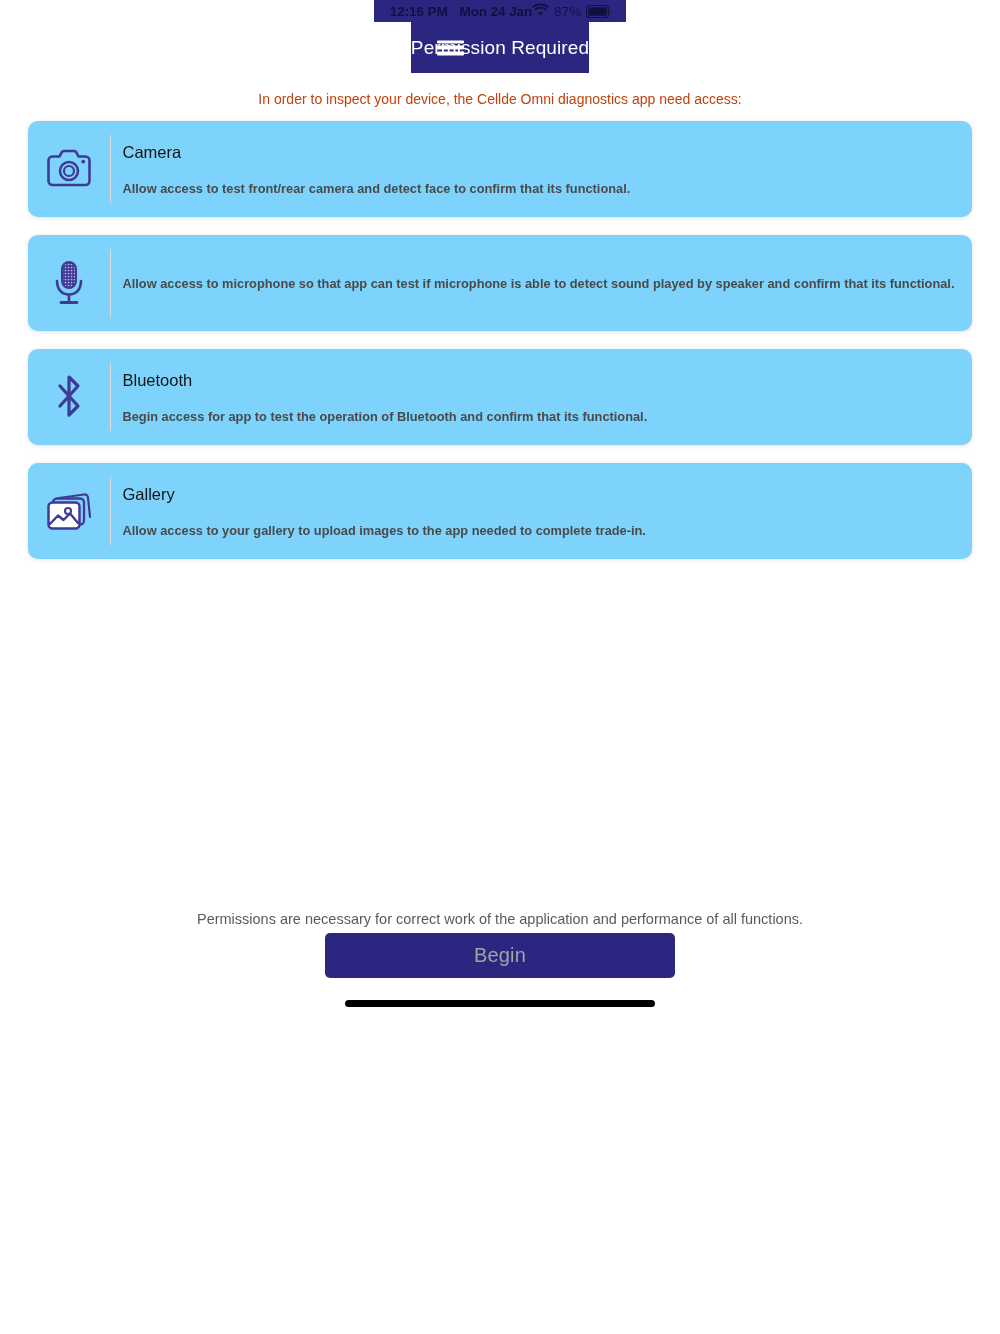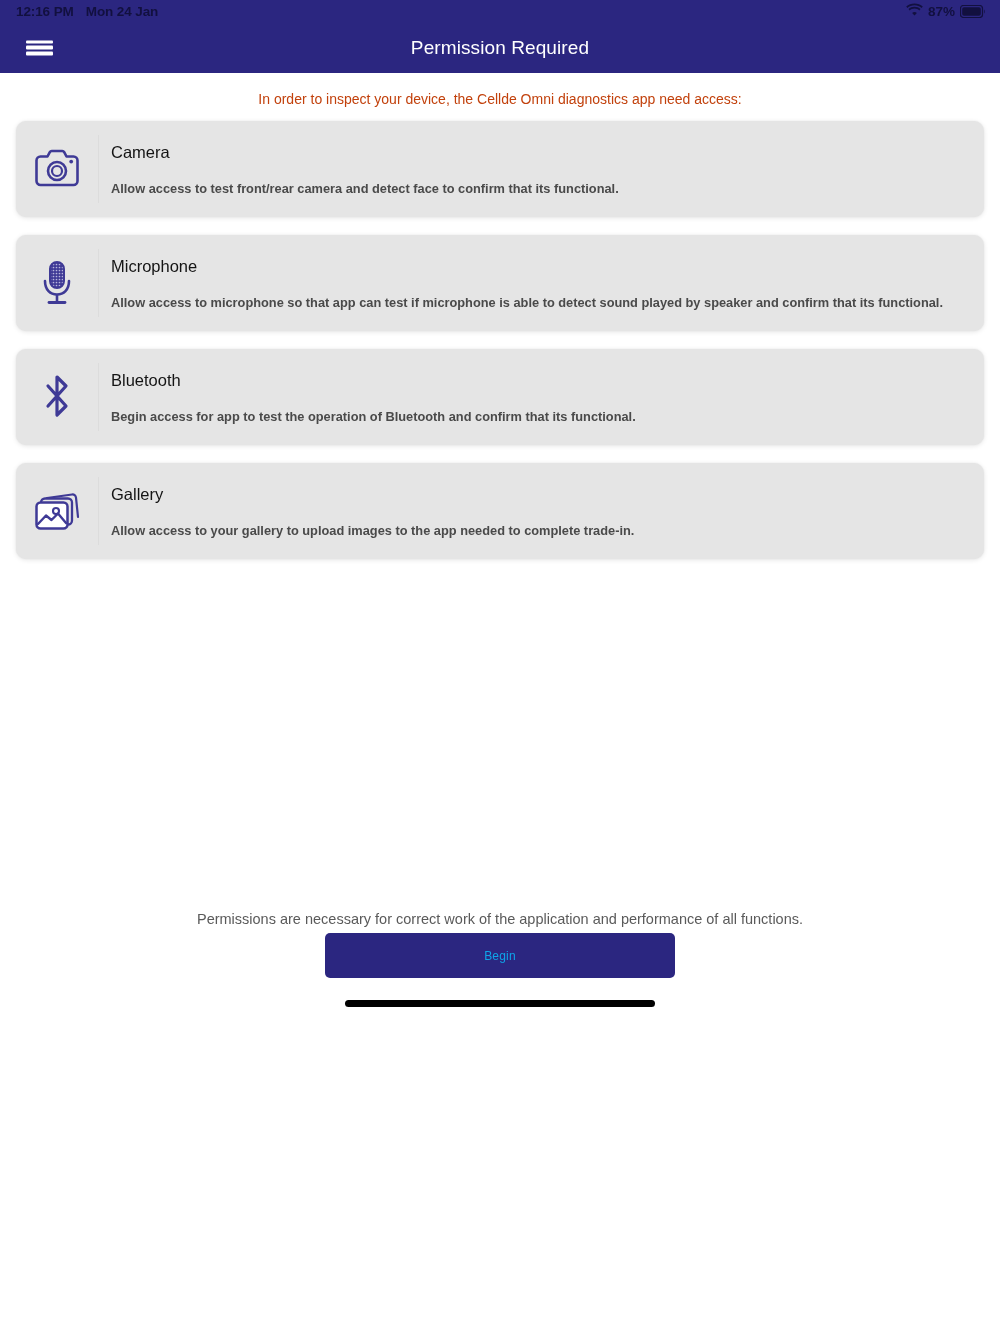--- a/index.html
+++ b/index.html
@@ -12,20 +12,21 @@
     overflow: hidden;
   }
 
   .screen {
     position: relative;
     width: 1000px;
     height: 1021px;
     background: #ffffff;
     display: flex;
     flex-direction: column;
+    align-items: center;
   }
 
   
   .statusbar {
     height: 22px;
     background: #2b2680;
     display: flex;
     align-items: center;
     justify-content: space-between;
     padding: 0 14px 0 16px;
@@ -38,21 +39,21 @@
     font-size: 13.5px;
     font-weight: bold;
     color: #12103f;
     letter-spacing: -0.1px;
   }
   .status-right {
     display: flex;
     align-items: center;
     gap: 5px;
     font-size: 13.5px;
-    font-weight: bold;
+    font-weight: normal;
     color: #12103f;
   }
   .wifi-icon { display: block; }
   .battery-wrap { display: flex; align-items: center; gap: 1px; }
 
   
   .appbar {
     height: 51px;
     background: #2b2680;
     display: flex;
@@ -96,21 +97,21 @@
     padding: 18px 20px 14px 20px;
     flex: 0 0 auto;
   }
 
   
   .cards {
     flex: 0 0 auto;
     padding: 0 16px;
   }
   .perm-card {
-    background: #e5e5e5;
+    background: #7dd3fc;
     border-radius: 10px;
     box-shadow: 0 1px 5px rgba(0,0,0,0.10), 0 0 2px rgba(0,0,0,0.06);
     margin-bottom: 18px;
     display: flex;
     align-items: stretch;
     min-height: 96px;
     overflow: hidden;
   }
   .card-icon {
     width: 82px;
@@ -159,24 +160,24 @@
     font-size: 14.5px;
     color: #5a5a5a;
     text-align: center;
     margin-bottom: 6px;
     padding: 0 24px;
   }
   .begin-button {
     width: 350px;
     height: 45px;
     background: #2b2680;
-    color: #0ea5e9;
+    color: #a3a3a3;
     border: none;
     border-radius: 5px;
-    font-size: 12px;
+    font-size: 20px;
     font-family: "Liberation Sans", sans-serif;
     cursor: pointer;
     letter-spacing: 0.2px;
   }
   .home-indicator {
     margin-top: 22px;
     width: 310px;
     height: 7px;
     background: #000000;
     border-radius: 4px;
@@ -250,21 +251,20 @@
             </pattern>
           </defs>
           <rect x="10" y="2" width="14" height="26" rx="7" ry="7" fill="url(#mesh)" stroke="#3f3a96" stroke-width="2"></rect>
           <path d="M5 21 C5 30 10.4 34.5 17 34.5 C23.6 34.5 29 30 29 21" fill="none" stroke="#3f3a96" stroke-width="2.6" stroke-linecap="round"></path>
           <line x1="17" y1="34.5" x2="17" y2="41" stroke="#3f3a96" stroke-width="2.6"></line>
           <line x1="9" y1="42.5" x2="25" y2="42.5" stroke="#3f3a96" stroke-width="2.8" stroke-linecap="round"></line>
         </svg>
       </div>
       <div class="card-divider"></div>
       <div class="card-body">
-        <div class="card-title">Microphone</div>
         <div class="card-desc">Allow access to microphone so that app can test if microphone is able to detect sound played by speaker and confirm that its functional.</div>
       </div>
     </div>
 
     <div class="perm-card">
       <div class="card-icon">
         <svg width="34" height="48" viewBox="0 0 34 48">
           <path d="M8 13 L26 33 L17 42 L17 4 L26 13 L8 33" fill="none" stroke="#3f3a96" stroke-width="3.2" stroke-linejoin="round" stroke-linecap="round"></path>
         </svg>
       </div>

